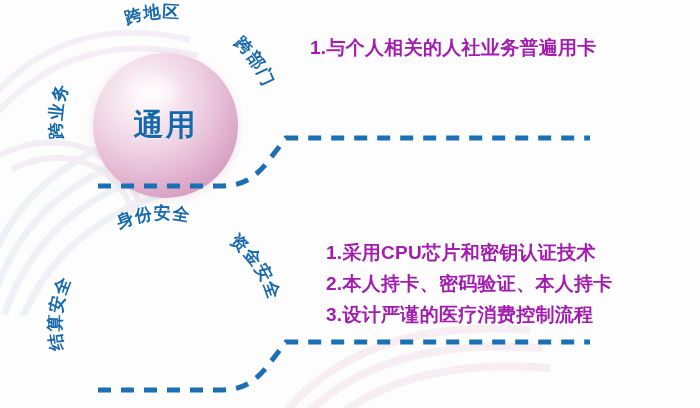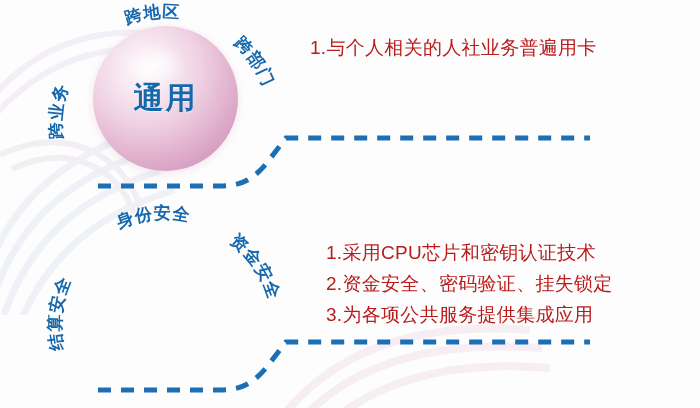--- a/index.html
+++ b/index.html
@@ -34,21 +34,21 @@
     left: 0;
     width: 700px;
   }
   .group-top    { top: 0px;   height: 200px; }
   .group-bottom { top: 204px; height: 204px; }
 
   
   .sphere-wrap {
     position: absolute;
     left: 93px;
-    top: 26px;
+    top: 53px;
     width: 145px;
     height: 145px;
   }
   .sphere {
     position: absolute;
     inset: 0;
     border-radius: 50%;
     background:
       radial-gradient(circle at 36% 30%,
         #fdf7fa 0%,
@@ -120,22 +120,22 @@
   
   .bullet-list {
     position: absolute;
     left: 310px;
     width: 380px;
   }
   .list-top    { top: 33px; }
   .list-bottom { top: 238px; }
   .bullet-line {
     font-size: 19px;
-    font-weight: normal;
-    color: #b91c1c;
+    font-weight: bold;
+    color: #a21caf;
     line-height: 1.62;
     white-space: nowrap;
     letter-spacing: 0.3px;
   }
   .bullet-num {
     font-family: "Liberation Sans", "DejaVu Sans", sans-serif;
   }
 </style>
 </head>
 <body>
@@ -228,21 +228,21 @@
 
     <svg class="connector" viewBox="0 0 530 140">
       <path d="M 8,126 L 128,126 C 152,126 162,120 176,104 L 196,78 L 500,78"></path>
     </svg>
 
     <div class="bullet-list list-bottom" style="top:34px;margin-left:16px;">
       <div class="bullet-line">
         <span class="bullet-num">1.</span><span>采用CPU芯片和密钥认证技术</span>
       </div>
       <div class="bullet-line">
-        <span class="bullet-num">2.</span><span>资金安全、密码验证、挂失锁定</span>
-      </div>
-      <div class="bullet-line">
-        <span class="bullet-num">3.</span><span>为各项公共服务提供集成应用</span>
+        <span class="bullet-num">2.</span><span>本人持卡、密码验证、本人持卡</span>
+      </div>
+      <div class="bullet-line">
+        <span class="bullet-num">3.</span><span>设计严谨的医疗消费控制流程</span>
       </div>
     </div>
   </div>
 
 </div>
 
 </body></html>

